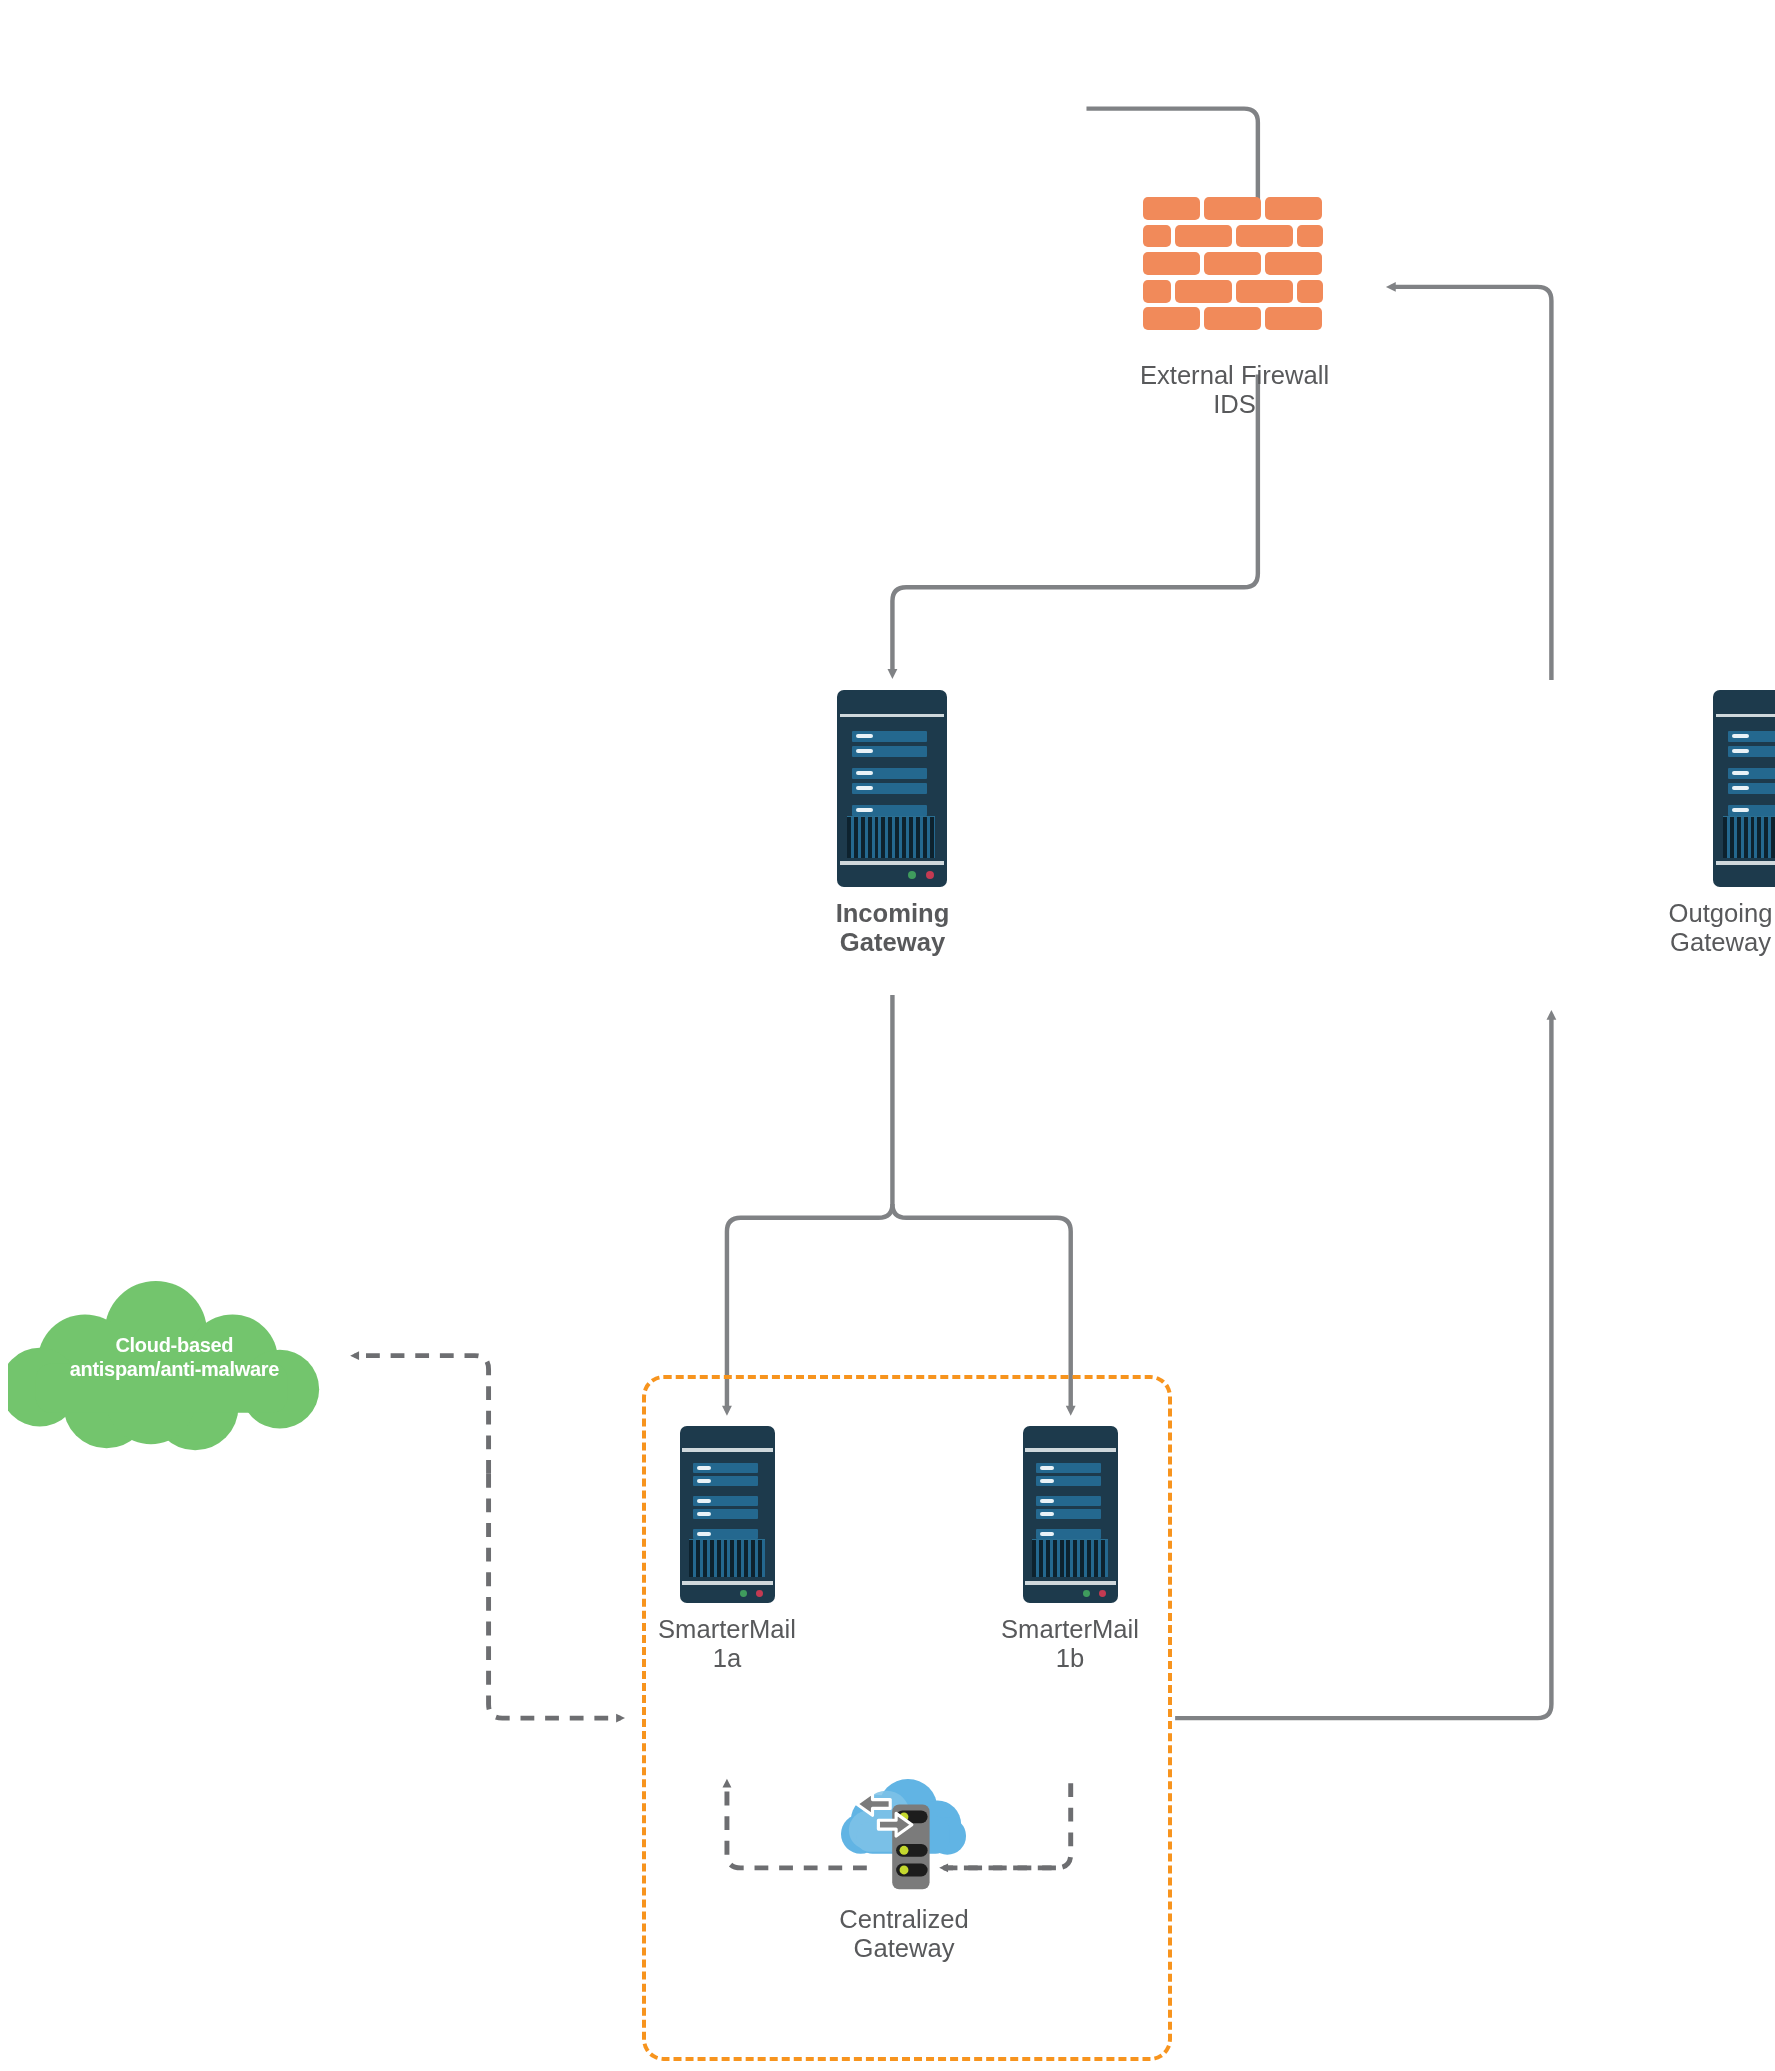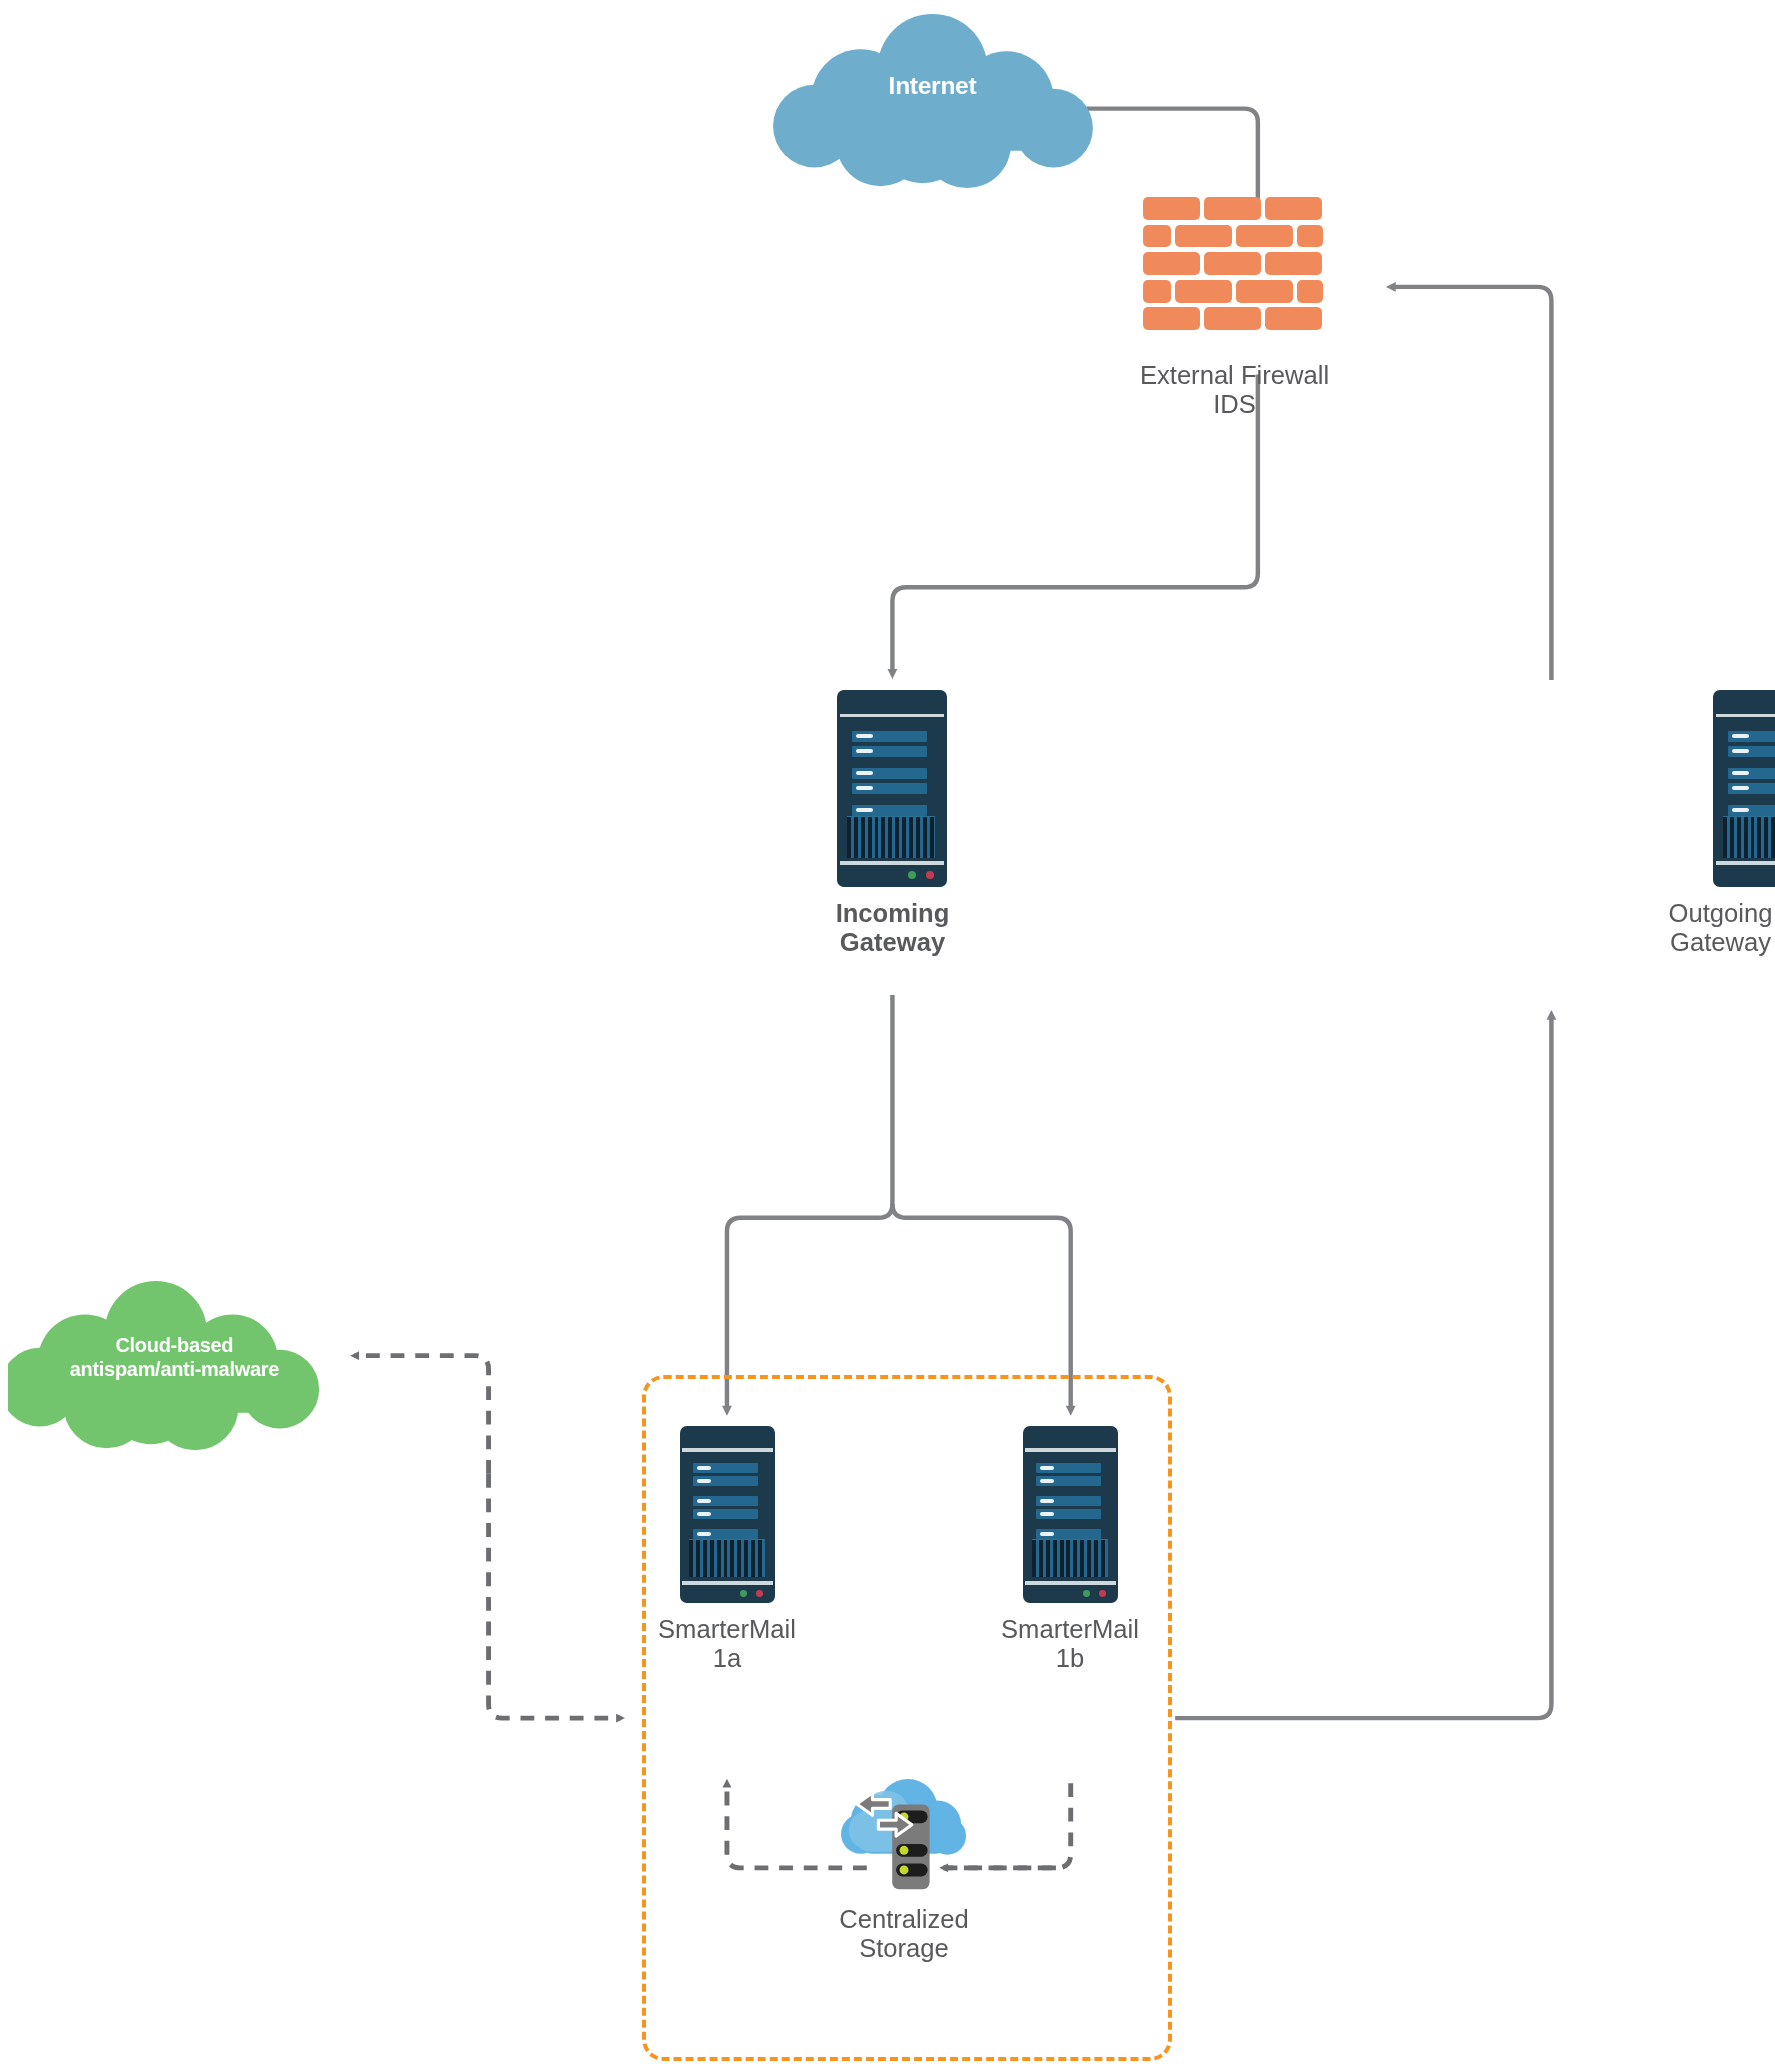--- a/index.html
+++ b/index.html
@@ -188,36 +188,20 @@
       <path d="M496,1496 V1730 Q496,1744 510,1744 H630" marker-end="url(#arrowDash)"></path>
 
       <path d="M880,1896 H752 Q738,1896 738,1882 V1810" marker-end="url(#arrowDash)"></path>
 
       <path d="M1087,1810 V1882 Q1087,1896 1073,1896 H958" marker-end="url(#arrowDash)"></path>
 
       <path d="M958,1896 H1073"></path>
     </g>
   </svg>
 
-  <div class="node" id="internet-node" style="left:770px;top:7.9px;width:325px;height:187px;">
-    <svg class="cloud-shape" viewBox="0 0 330 190">
-      <g fill="#6fadcd">
-        <circle cx="165" cy="62" r="56"></circle>
-        <circle cx="92" cy="92" r="50"></circle>
-        <circle cx="240" cy="92" r="48"></circle>
-        <circle cx="45" cy="120" r="42"></circle>
-        <circle cx="288" cy="122" r="40"></circle>
-        <circle cx="112" cy="136" r="45"></circle>
-        <circle cx="200" cy="138" r="45"></circle>
-        <circle cx="155" cy="130" r="48"></circle>
-        <rect x="40" y="95" width="250" height="50" rx="16"></rect>
-      </g>
-    </svg>
-    <div class="cloud-text" style="top:63px;font-size:24.6px;">Internet</div>
-  </div>
 
   <div class="node" id="firewall-node" style="left:1143px;top:197px;width:246px;height:187px;">
     <div id="firewall-icon" style="left:0;top:0;width:182px;height:134px;">
       <div class="brick-row" style="height:22.7px;top:0px;position:absolute;">
         <div class="brick" style="left:0px;width:57px;"></div>
         <div class="brick" style="left:61px;width:57px;"></div>
         <div class="brick" style="left:122px;width:57px;"></div>
       </div>
       <div class="brick-row" style="height:22.7px;top:27.6px;position:absolute;">
         <div class="brick" style="left:0px;width:27.6px;"></div>
@@ -372,17 +356,17 @@
       <circle cx="70" cy="44.5" r="4.5" fill="#c4d82e"></circle>
       <rect x="62" y="72" width="32" height="13" rx="6.5" fill="#1d1d1d"></rect>
       <circle cx="70" cy="78.5" r="4.5" fill="#c4d82e"></circle>
       <rect x="62" y="92" width="32" height="13" rx="6.5" fill="#1d1d1d"></rect>
       <circle cx="70" cy="98.5" r="4.5" fill="#c4d82e"></circle>
 
       <path d="M56,27 L38,27 L38,20 L22,31.5 L38,43 L38,36 L56,36 Z" fill="#7b7b7b" stroke="#ffffff" stroke-width="3.2" stroke-linejoin="round"></path>
       <path d="M44,48 L62,48 L62,41 L78,52.5 L62,64 L62,57 L44,57 Z" fill="#7b7b7b" stroke="#ffffff" stroke-width="3.2" stroke-linejoin="round"></path>
     </svg>
     <div class="node-label" style="left:-67px;top:132px;width:272px;">Centralized
-Storage</div>
+Gateway</div>
   </div>
 
 </div>
 
 
 </body></html>

